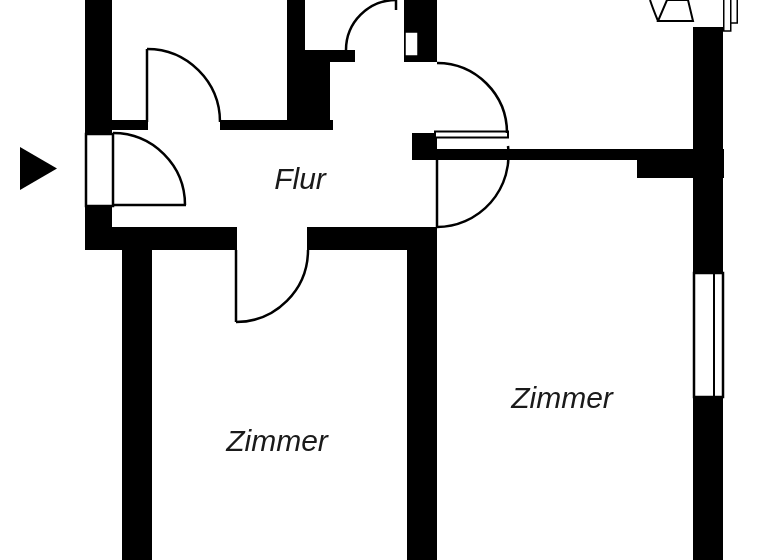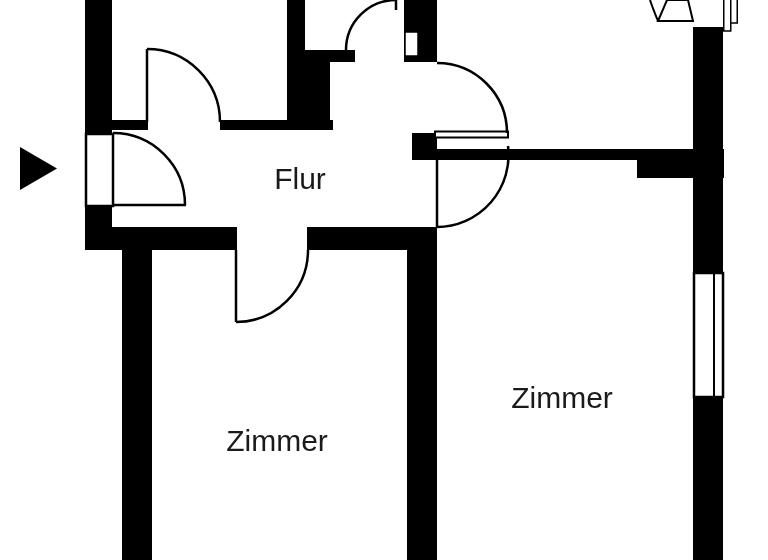--- a/index.html
+++ b/index.html
@@ -3,20 +3,21 @@
 <meta charset="utf-8">
 <style>
   html, body { margin: 0; padding: 0; background: #ffffff; }
   .stage {
     position: relative;
     width: 748px;
     height: 560px;
     overflow: hidden;
     background: #ffffff;
     font-family: "Liberation Sans", sans-serif;
+    font-style: italic;
   }
   svg { display: block; }
   text.room-label {
     font-family: "Liberation Sans", sans-serif;
     font-size: 30px;
     fill: #1a1a1a;
   }
 </style>
 </head>
 <body>

